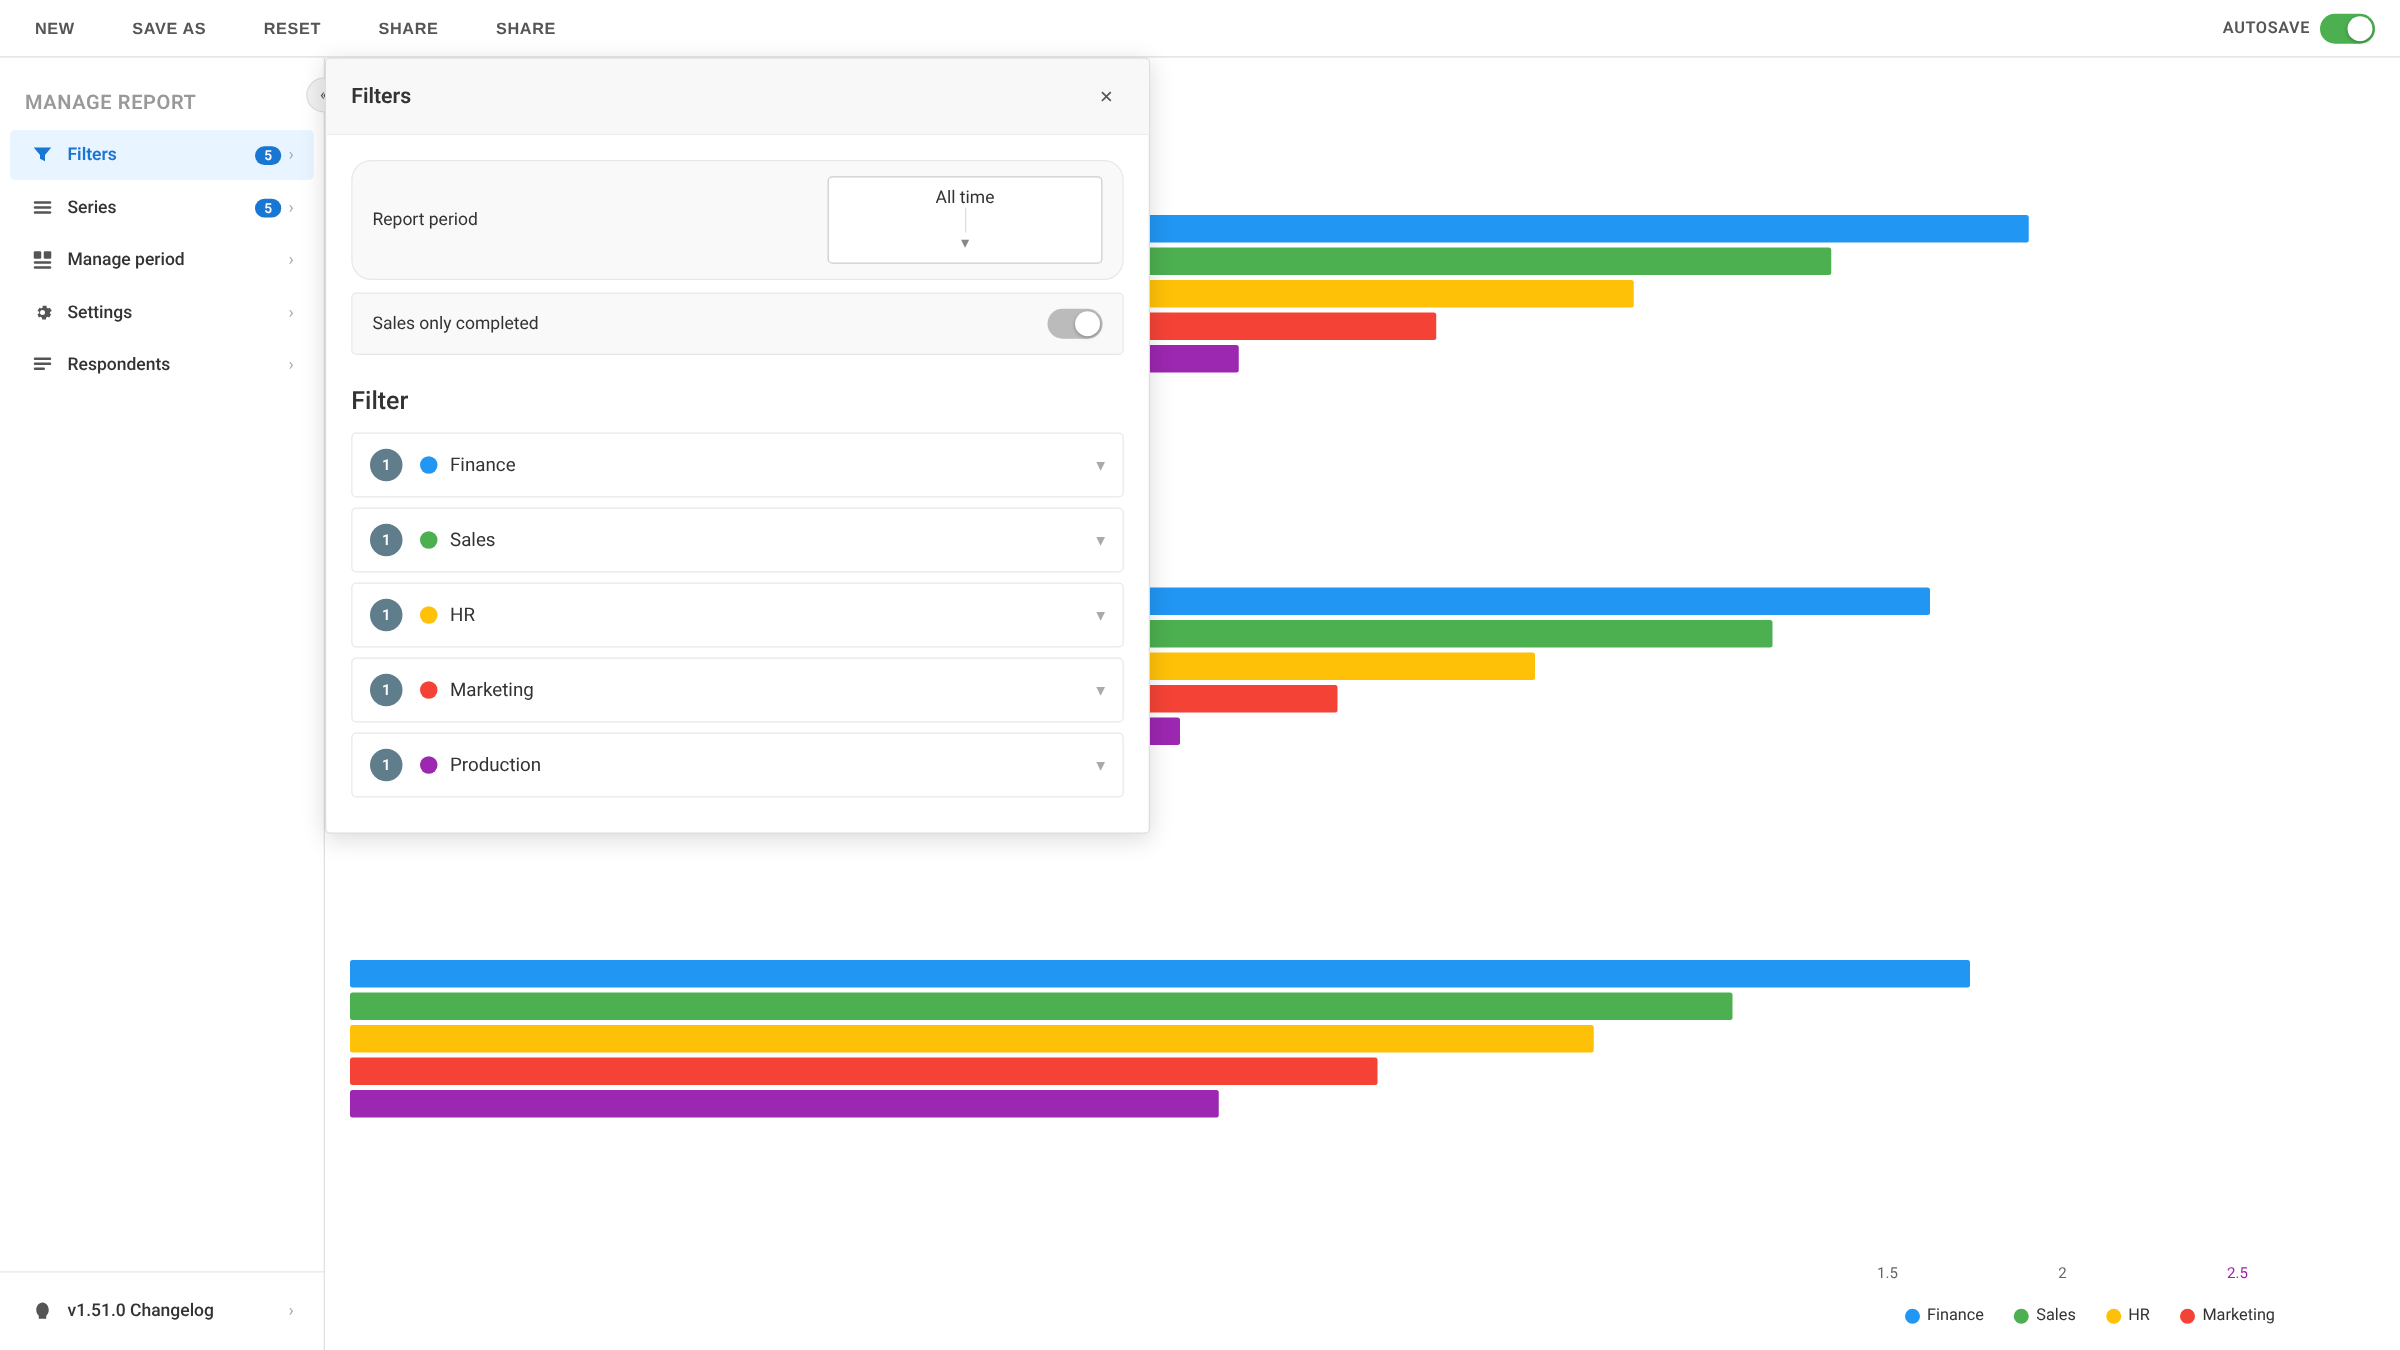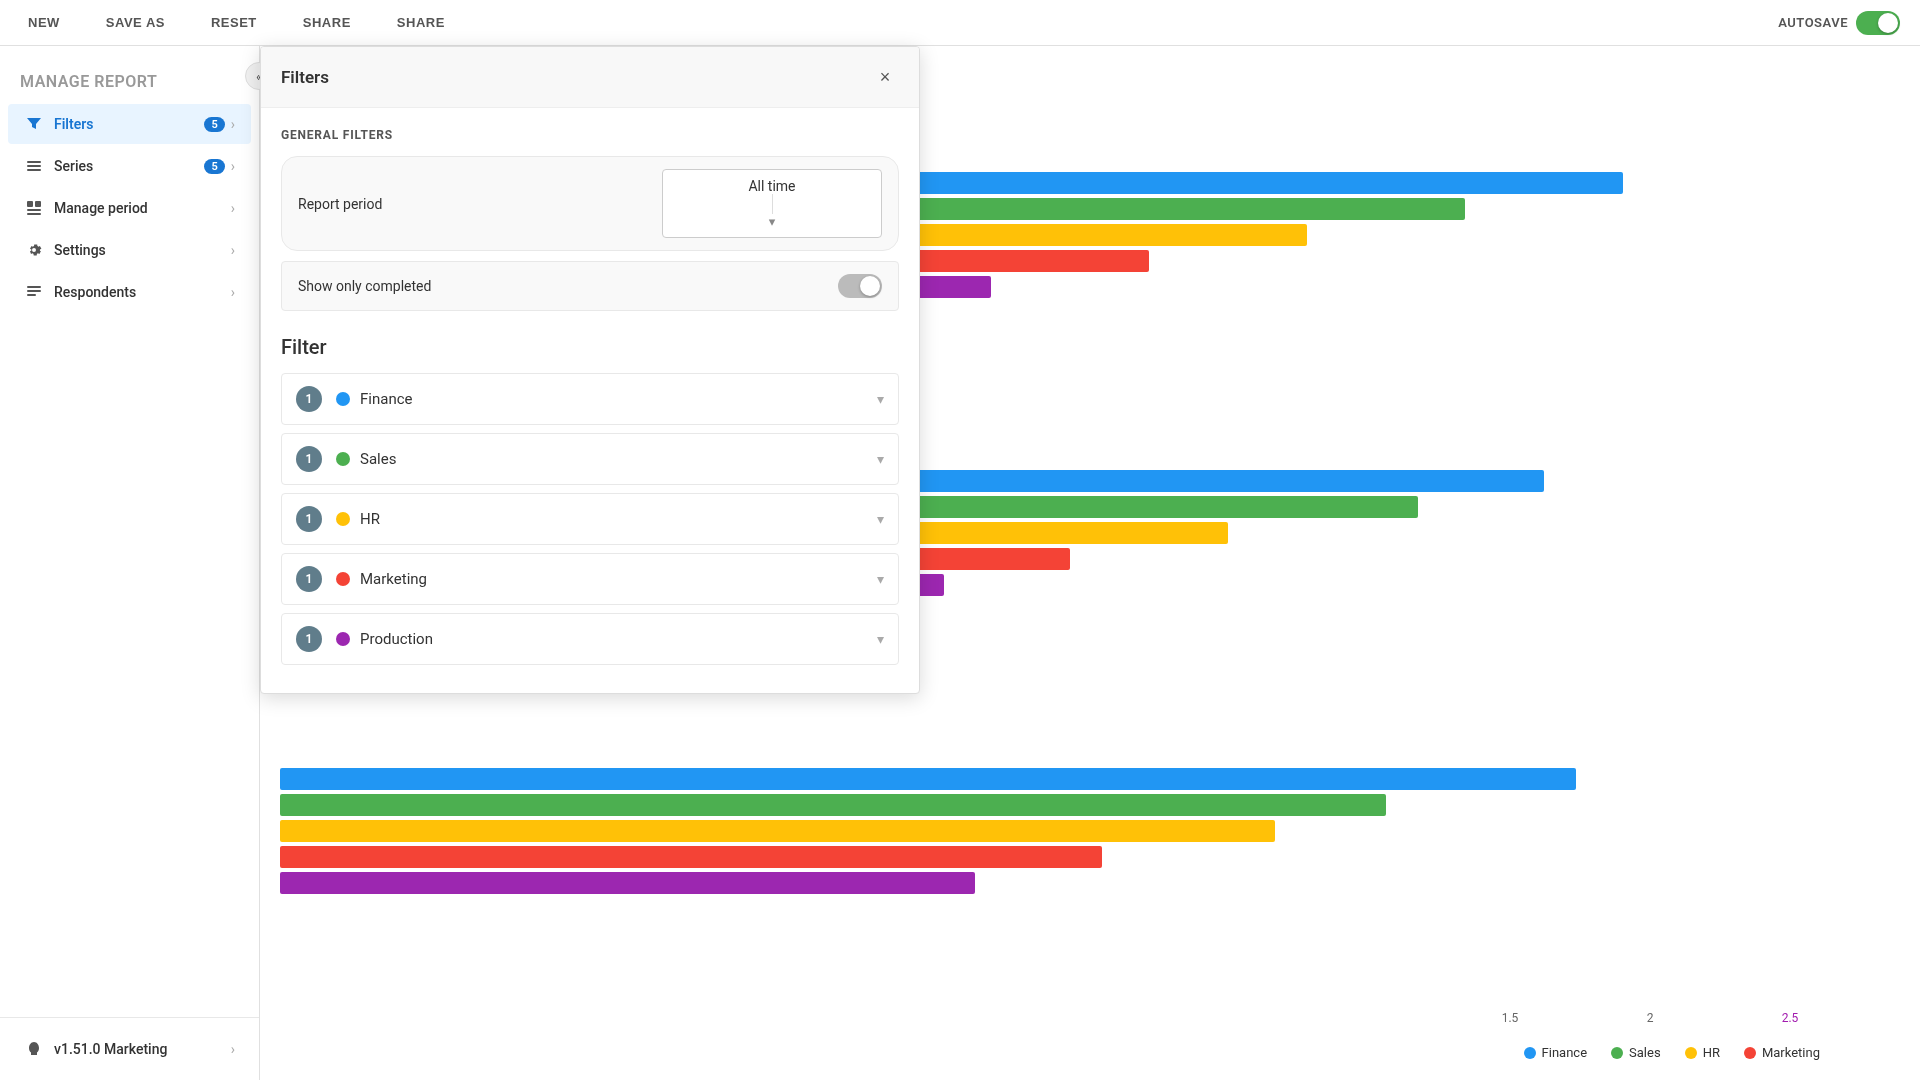--- a/index.html
+++ b/index.html
@@ -472,21 +472,21 @@
       <span class="chevron-right">›</span>
     </div>
 
     <div class="sidebar-bottom">
       <div class="sidebar-item">
         <div class="sidebar-item-icon">
           <svg width="16" height="16" viewBox="0 0 16 16" fill="currentColor">
             <path d="M8 1C5 1 3 4 3 7c0 2 .8 3.5 2 4.5V14h6v-2.5C12.2 10.5 13 9 13 7c0-3-2-6-5-6z"></path>
           </svg>
         </div>
-        <span class="sidebar-item-text">v1.51.0 Marketing</span>
+        <span class="sidebar-item-text">v1.51.0 Changelog</span>
         <span class="chevron-right">›</span>
       </div>
     </div>
   </div>
 
   <div class="chart-area" id="chart-area">
 
     <div class="bars-container" id="bars-container">
         <div class="bar-group">
           <div class="bar" style="width: 85%; background: rgb(33, 150, 243);"></div>
@@ -537,33 +537,32 @@
       </div>
 
   </div>
 
   <div class="filter-panel" id="filter-panel">
     <div class="filter-panel-header">
       <span class="filter-panel-title">Filters</span>
       <button class="close-btn">×</button>
     </div>
     <div class="filter-panel-body">
-      <div class="section-title">GENERAL FILTERS</div>
 
       <div class="filter-row">
         <span class="filter-row-label">Report period</span>
         <div class="select-box">
           <span class="select-box-value">All time</span>
           <div class="divider-v"></div>
           <span class="select-chevron">▾</span>
         </div>
       </div>
 
       <div class="toggle-row">
-        <span class="toggle-row-label">Show only completed</span>
+        <span class="toggle-row-label">Sales only completed</span>
         <div class="toggle-off"></div>
       </div>
 
       <div class="filter-section-title">Filter</div>
 
       <div id="filter-items">
           <div class="filter-item">
       <div class="filter-item-badge">1</div>
       <div class="filter-item-dot" style="background:#2196f3;"></div>
       <span class="filter-item-label">Finance</span>

